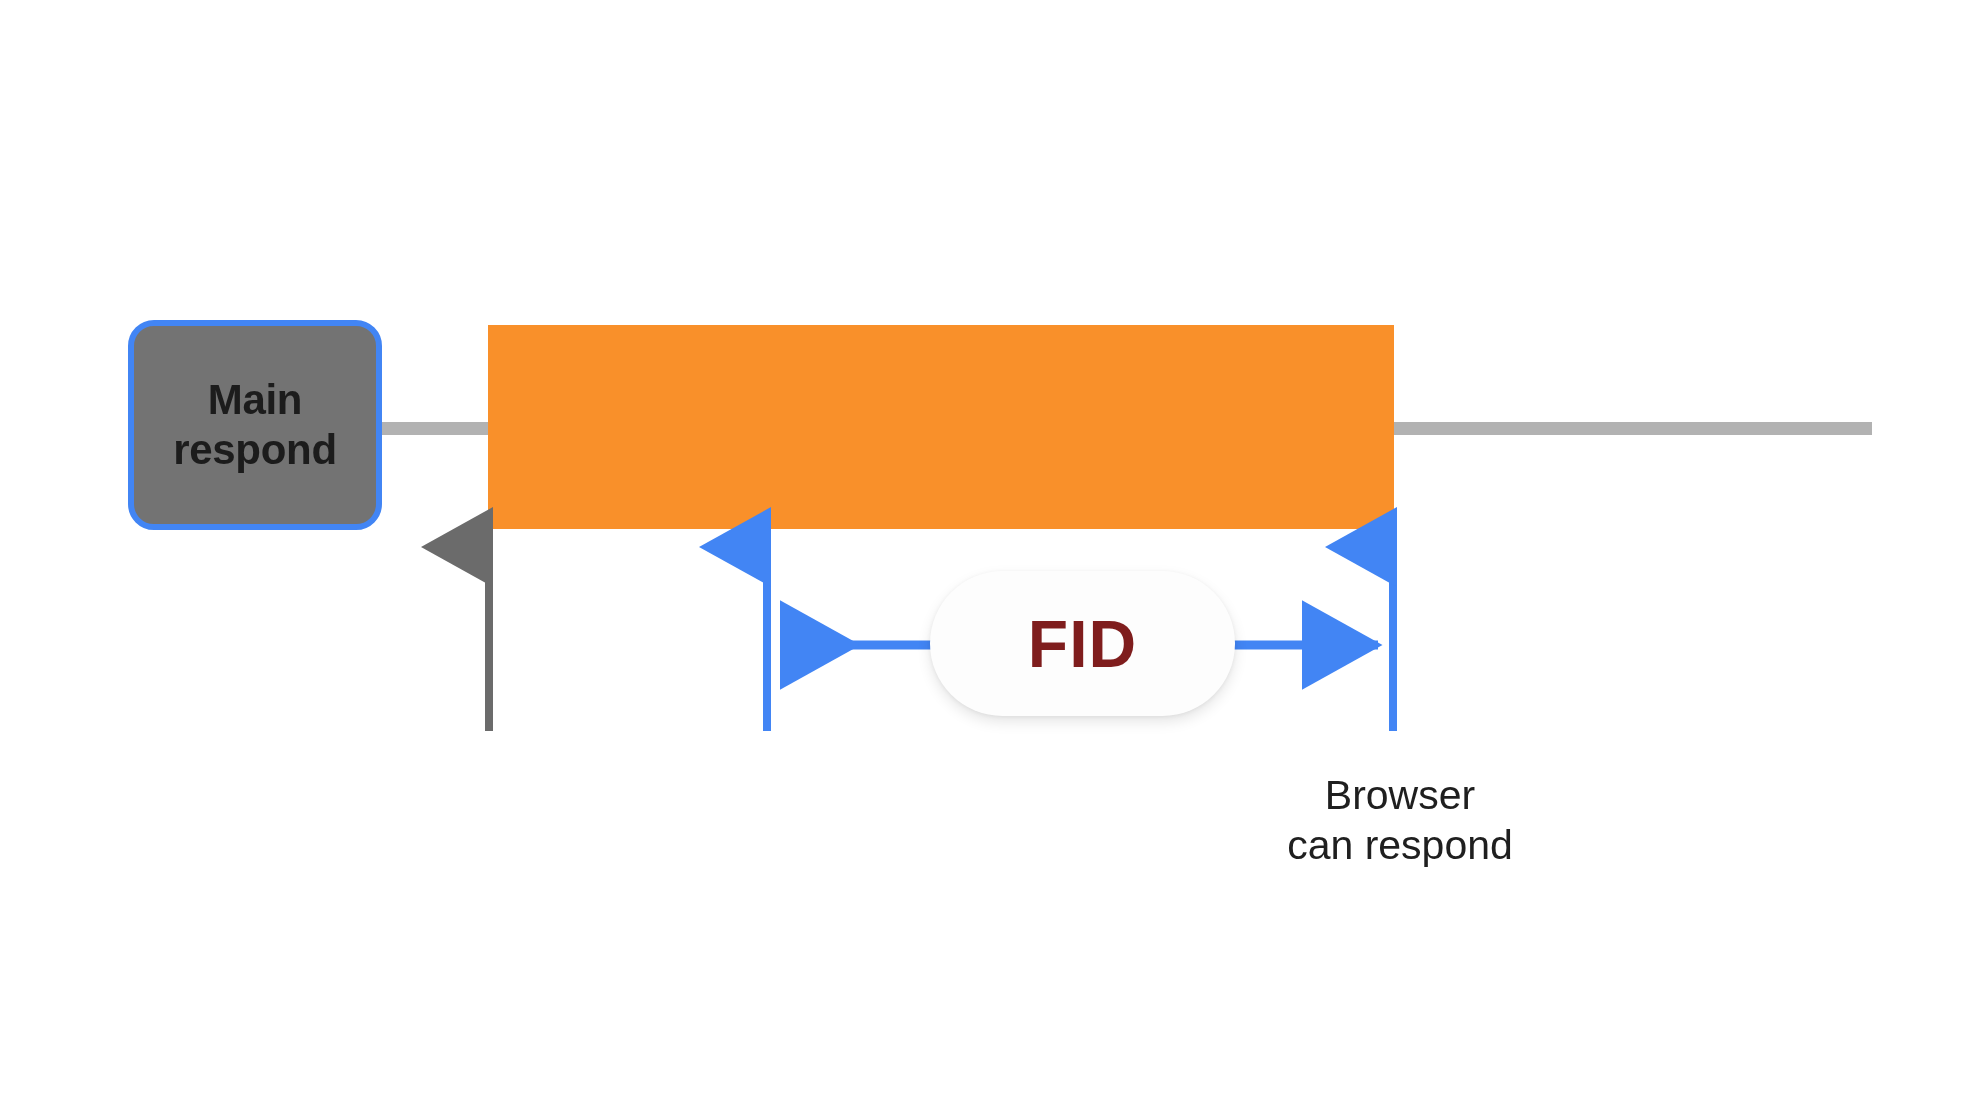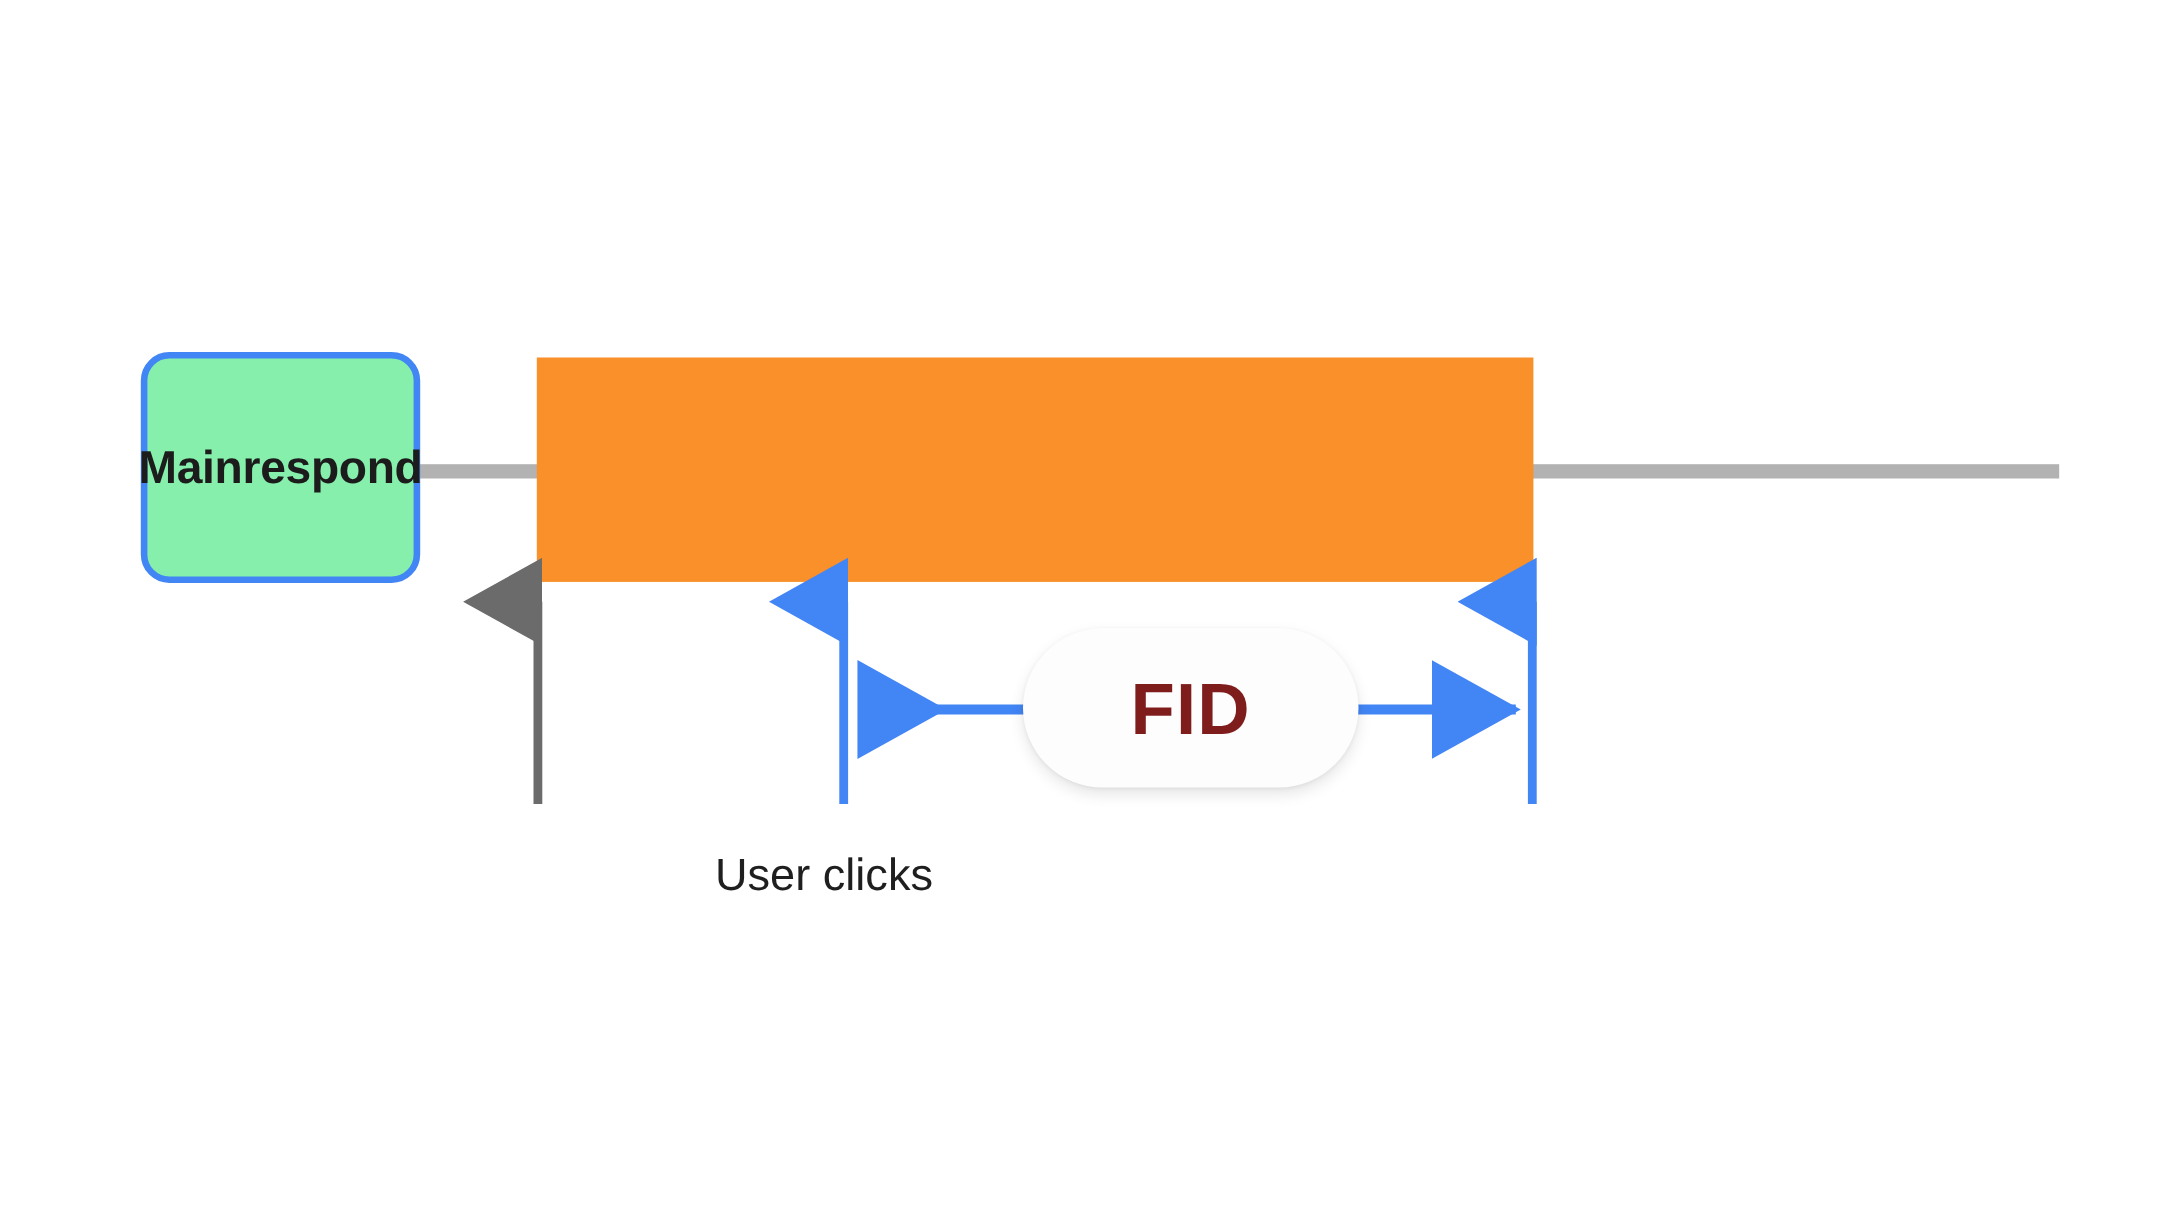--- a/index.html
+++ b/index.html
@@ -23,23 +23,23 @@
   
   .thread-box {
     position: absolute;
     left: 128px;
     top: 320px;
     width: 254px;
     height: 210px;
     box-sizing: border-box;
     border: 6px solid #4285F4;
     border-radius: 26px;
-    background: #86efac;
+    background: #737373;
     display: flex;
-    flex-direction: row;
+    flex-direction: column;
     align-items: center;
     justify-content: center;
     z-index: 6;
   }
   .thread-box .line {
     font-size: 42px;
     font-weight: bold;
     line-height: 1.18;
     color: #1c1c1c;
     letter-spacing: -0.3px;
@@ -161,16 +161,19 @@
     <line x1="934" y1="645" x2="784" y2="645" stroke="#4285F4" stroke-width="9" marker-end="url(#arrow-left-blue)"></line>
 
     <line x1="1231" y1="645" x2="1378" y2="645" stroke="#4285F4" stroke-width="9" marker-end="url(#arrow-right-blue)"></line>
   </svg>
 
   <div class="fid-pill">
     <span class="fid-text">FID</span>
   </div>
 
 
-  <div class="tick-label lbl-user">User clicks</div>
 
+  <div class="tick-label lbl-browser">
+    <span class="l1">Browser</span>
+    <span class="l2">can respond</span>
+  </div>
 
 </div>
 
 </body></html>

